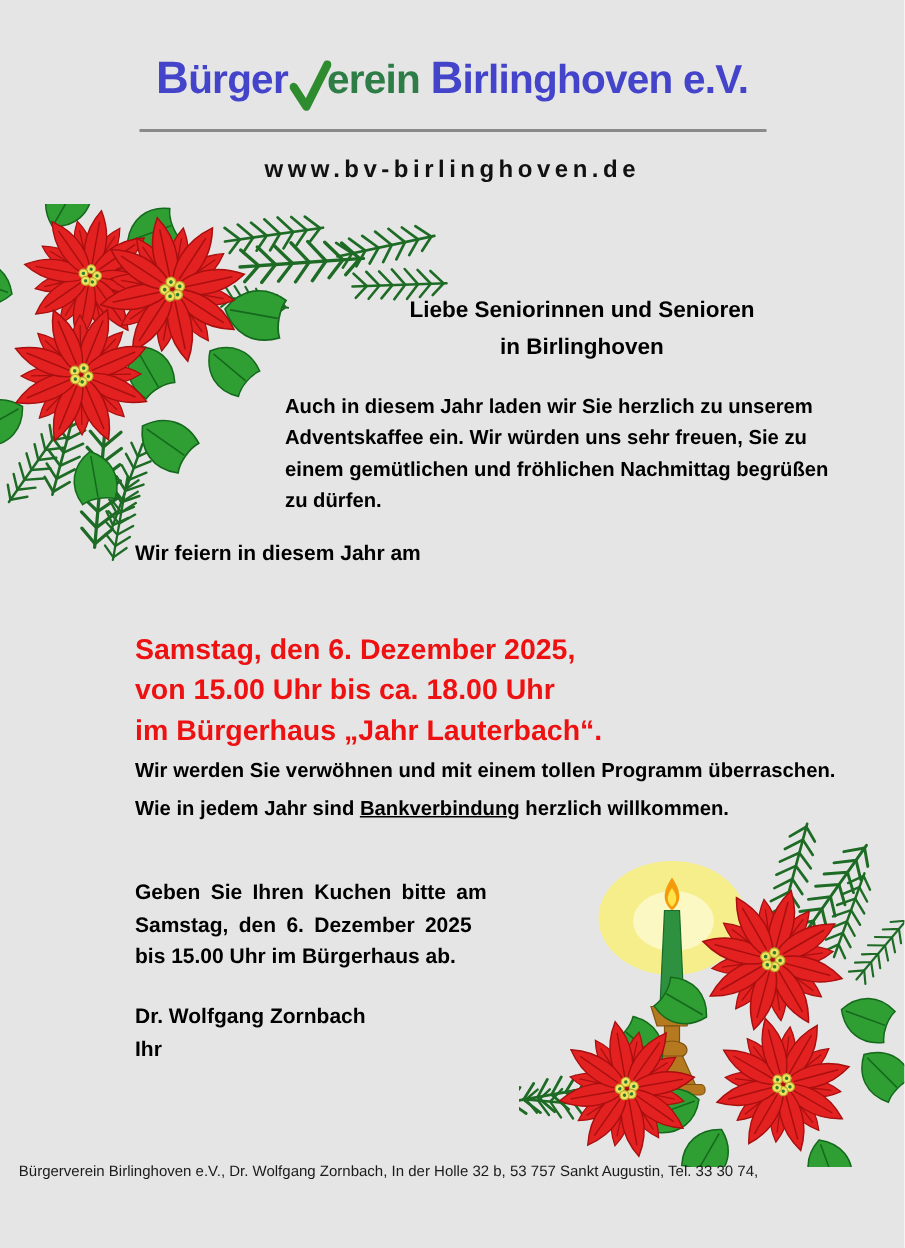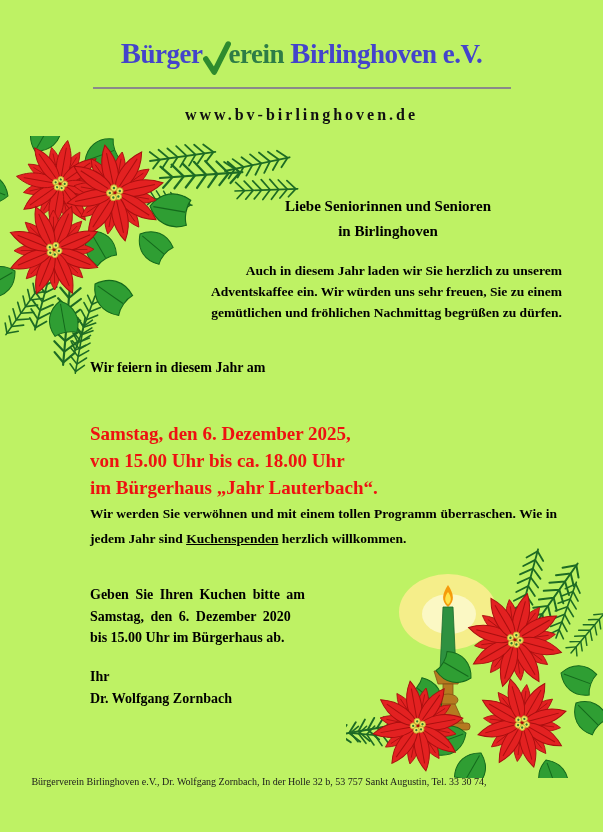--- a/index.html
+++ b/index.html
@@ -1,35 +1,35 @@
 <!DOCTYPE html>
 <html><head>
 <meta charset="utf-8">
 <style>
   html,body{margin:0;padding:0;background:#fff;}
   .page{
-    position:relative;width:603px;height:832px;background:#bef264;overflow:hidden;
-    font-family:Liberation Serif, serif;color:#000;
+    position:relative;width:603px;height:832px;background:#e5e5e5;overflow:hidden;
+    font-family:Liberation Sans, sans-serif;color:#000;
   }
   
   .header{position:absolute;left:0;top:0;width:603px;text-align:center;padding-top:36px;}
   .logo-line{font-weight:bold;font-size:27px;letter-spacing:-0.5px;white-space:nowrap;}
   .logo-blue{color:#4444cb;display:inline-block;}
   .logo-green{color:#2e7d46;display:inline-block;}
   .logo-blue::first-letter{font-size:1.12em;}
   .logo-check{display:inline-block;width:28px;height:36px;vertical-align:-14px;margin:0 -3px 0 1px;}
   .rule{width:418px;height:2px;background:#8a8a8a;margin:10px auto 0;}
   .website{margin-top:17px;font-weight:bold;font-size:16px;letter-spacing:3px;color:#111;}
   
   .decor-tl{position:absolute;left:0;top:136px;pointer-events:none;}
   .decor-br{position:absolute;left:346px;top:538px;pointer-events:none;}
   
   .heading{position:absolute;left:202px;top:194px;width:372px;text-align:center;
     font-weight:bold;font-size:15px;line-height:25px;}
-  .intro{position:absolute;left:190px;top:260px;width:372px;text-align:right;
+  .intro{position:absolute;left:190px;top:260px;width:372px;text-align:left;
     font-weight:bold;font-size:13.5px;line-height:21px;}
   .lead{position:absolute;left:90px;top:360px;font-weight:bold;font-size:14px;white-space:nowrap;}
   .event{position:absolute;left:90px;top:420px;color:#ee1111;font-weight:bold;
     font-size:19px;line-height:27px;}
   .event div{white-space:nowrap;}
   .program{position:absolute;left:90px;top:487px;width:467px;text-align:justify;
     font-weight:bold;font-size:13.5px;line-height:25px;}
   .program .ul{text-decoration:underline;}
   .cake{position:absolute;left:90px;top:584px;font-weight:bold;font-size:14px;line-height:21.5px;}
   .cake div{white-space:nowrap;}
@@ -166,30 +166,30 @@
   <div class="intro">Auch in diesem Jahr laden wir Sie herzlich zu unserem Adventskaffee ein. Wir würden uns sehr freuen, Sie zu einem gemütlichen und fröhlichen Nachmittag begrüßen zu dürfen.</div>
 
   <div class="lead">Wir feiern in diesem Jahr am</div>
 
   <div class="event">
     <div>Samstag, den 6. Dezember 2025,</div>
     <div>von 15.00 Uhr bis ca. 18.00 Uhr</div>
     <div>im Bürgerhaus „Jahr Lauterbach“.</div>
   </div>
 
-  <p class="program"><span>Wir werden Sie verwöhnen und mit einem tollen Programm überraschen. Wie in jedem Jahr sind </span><span class="ul">Kuchenspenden</span><span> herzlich willkommen.</span></p>
+  <p class="program"><span>Wir werden Sie verwöhnen und mit einem tollen Programm überraschen. Wie in jedem Jahr sind </span><span class="ul">Bankverbindung</span><span> herzlich willkommen.</span></p>
 
   <div class="cake">
     <div class="wide">Geben Sie Ihren Kuchen bitte am</div>
-    <div class="wide">Samstag, den 6. Dezember 2020</div>
+    <div class="wide">Samstag, den 6. Dezember 2025</div>
     <div>bis 15.00 Uhr im Bürgerhaus ab.</div>
   </div>
 
   <div class="signature">
+    <div>Dr. Wolfgang Zornbach</div>
     <div>Ihr</div>
-    <div>Dr. Wolfgang Zornbach</div>
   </div>
 
   <div class="footer">
     <div>Bürgerverein Birlinghoven e.V., Dr. Wolfgang Zornbach, In der Holle 32 b, 53 757 Sankt Augustin, Tel. 33 30 74,</div>
   </div>
 
 </div>
 
 </body></html>

